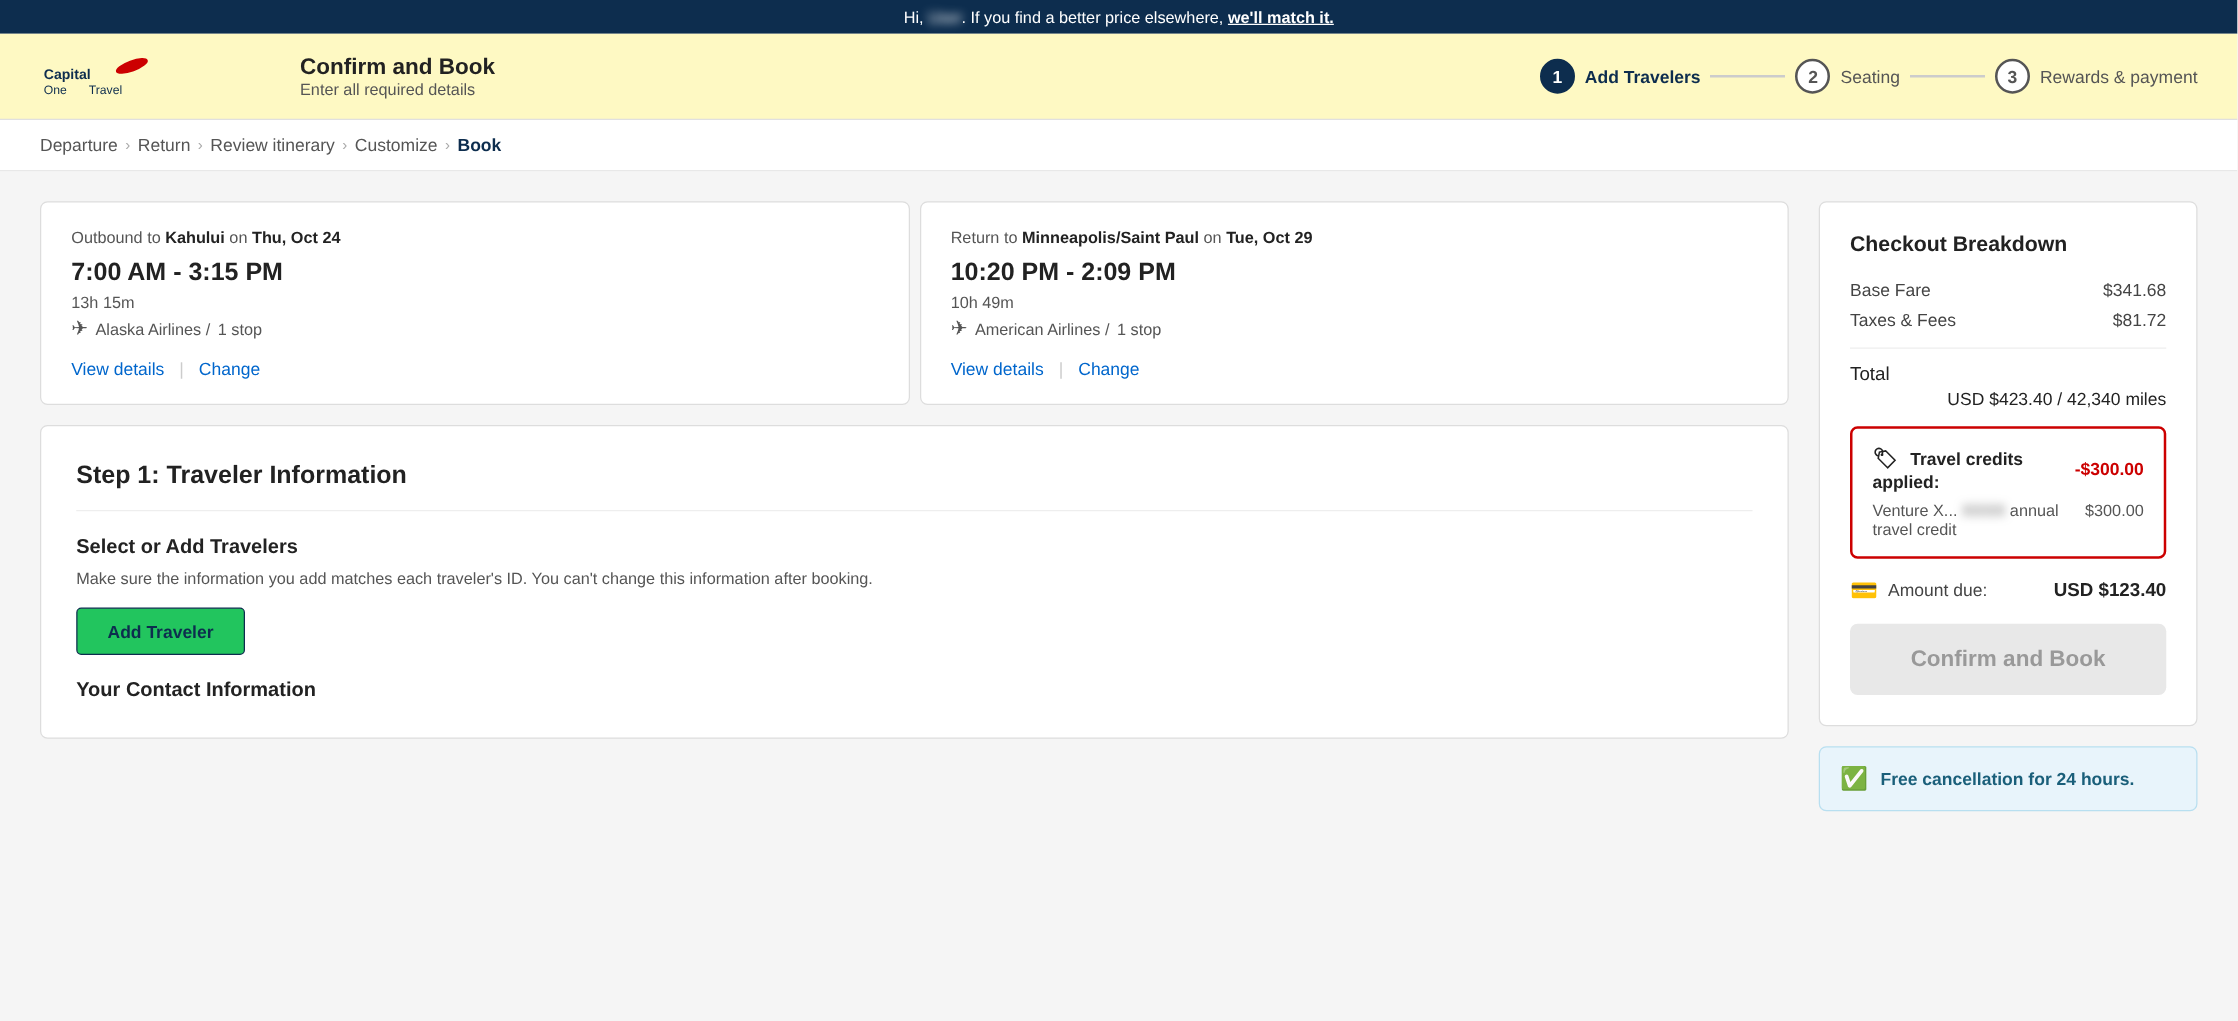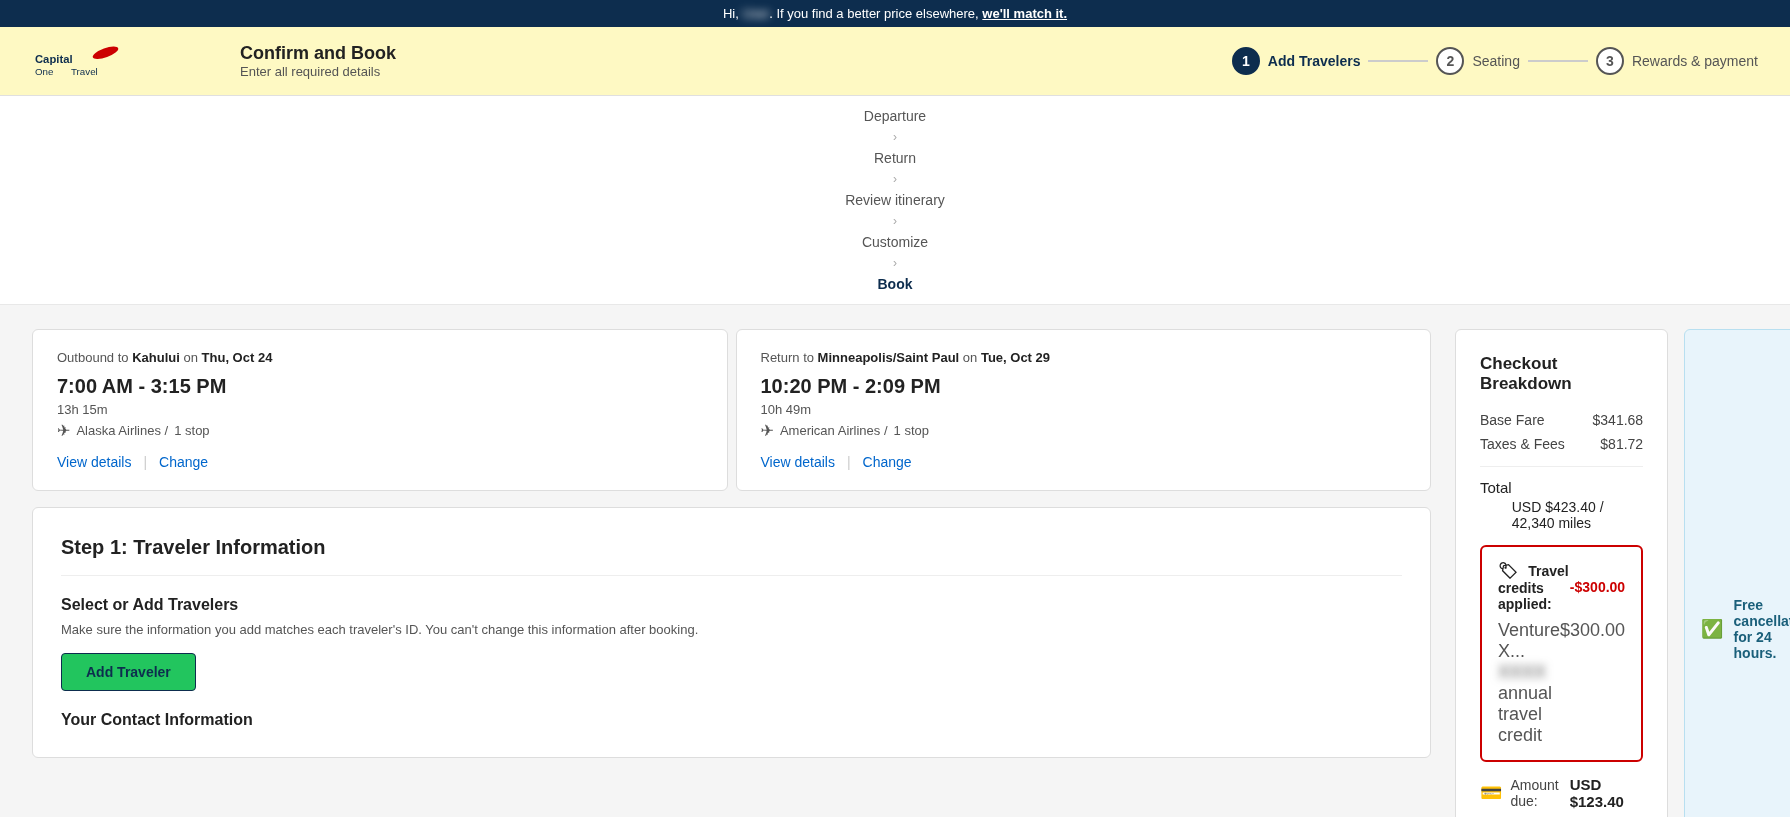--- a/index.html
+++ b/index.html
@@ -43,21 +43,20 @@
 
     
     .breadcrumb {
       background: #fff;
       padding: 12px 32px;
       display: flex;
       align-items: center;
       gap: 6px;
       border-bottom: 1px solid #e8e8e8;
       font-size: 14px;
-      flex-direction: column;
     }
     .breadcrumb-item { color: #555; }
     .breadcrumb-item.active { color: #0d2d4e; font-weight: 700; }
     .breadcrumb-sep { color: #aaa; font-size: 12px; }
 
     
     .main-content {
       display: flex;
       gap: 24px;
       padding: 24px 32px;
@@ -102,21 +101,21 @@
       font-size: 14px;
       font-weight: 600;
       padding: 10px 24px;
       border-radius: 4px;
       cursor: pointer;
     }
 
     .contact-title { font-size: 16px; font-weight: 700; color: #222; margin-top: 20px; }
 
     
-    .right-panel { width: 303px; display: flex; gap: 16px; }
+    .right-panel { width: 303px; display: flex; flex-direction: column; gap: 16px; }
     .checkout-card {
       background: #fff;
       border: 1px solid #ddd;
       border-radius: 6px;
       padding: 24px;
     }
     .checkout-title { font-size: 17px; font-weight: 700; color: #222; margin-bottom: 18px; }
     .checkout-row { display: flex; justify-content: space-between; font-size: 14px; color: #444; margin-bottom: 8px; }
     .checkout-row.total { font-weight: 400; font-size: 15px; color: #222; margin-top: 14px; padding-top: 12px; border-top: 1px solid #eee; }
     .checkout-row .right { color: #444; }
@@ -124,21 +123,21 @@
 
     .travel-credits-box {
       border: 2px solid #cc0000;
       border-radius: 6px;
       padding: 14px 16px;
       margin: 14px 0;
     }
     .credits-header { display: flex; justify-content: space-between; align-items: center; font-size: 14px; font-weight: 700; color: #222; margin-bottom: 8px; }
     .credits-header .credit-icon { font-size: 16px; margin-right: 6px; }
     .credits-header .amount-red { color: #cc0000; font-weight: 700; font-size: 14px; }
-    .credits-sub { display: flex; justify-content: space-between; font-size: 18px; color: #555; }
+    .credits-sub { display: flex; justify-content: space-between; font-size: 13px; color: #555; }
 
     .amount-due-row { display: flex; justify-content: space-between; align-items: center; font-size: 14px; color: #444; margin-bottom: 16px; }
     .amount-due-row .label { display: flex; align-items: center; gap: 8px; }
     .card-icon { font-size: 18px; color: #888; }
     .amount-due-val { font-weight: 700; color: #222; font-size: 15px; }
 
     .confirm-btn {
       width: 100%;
       background: #e8e8e8;
       color: #999;

